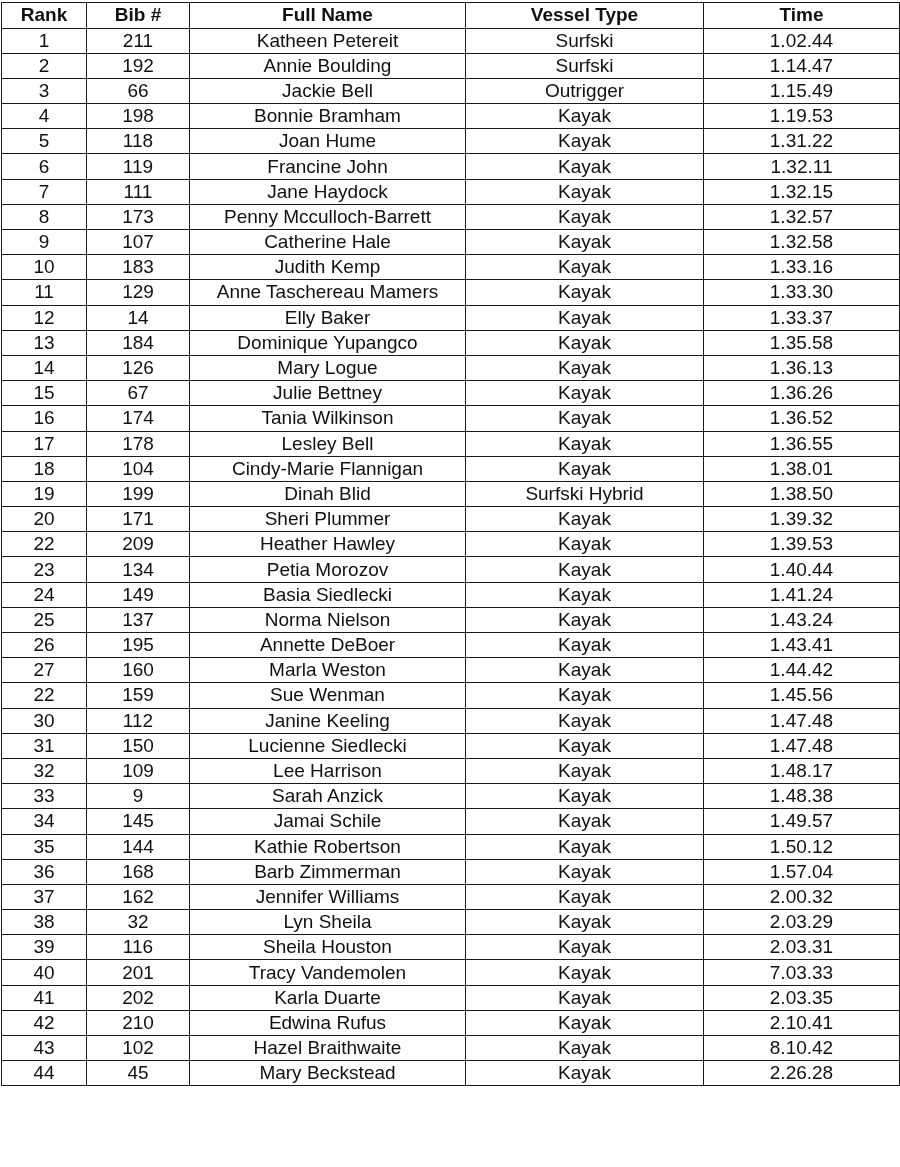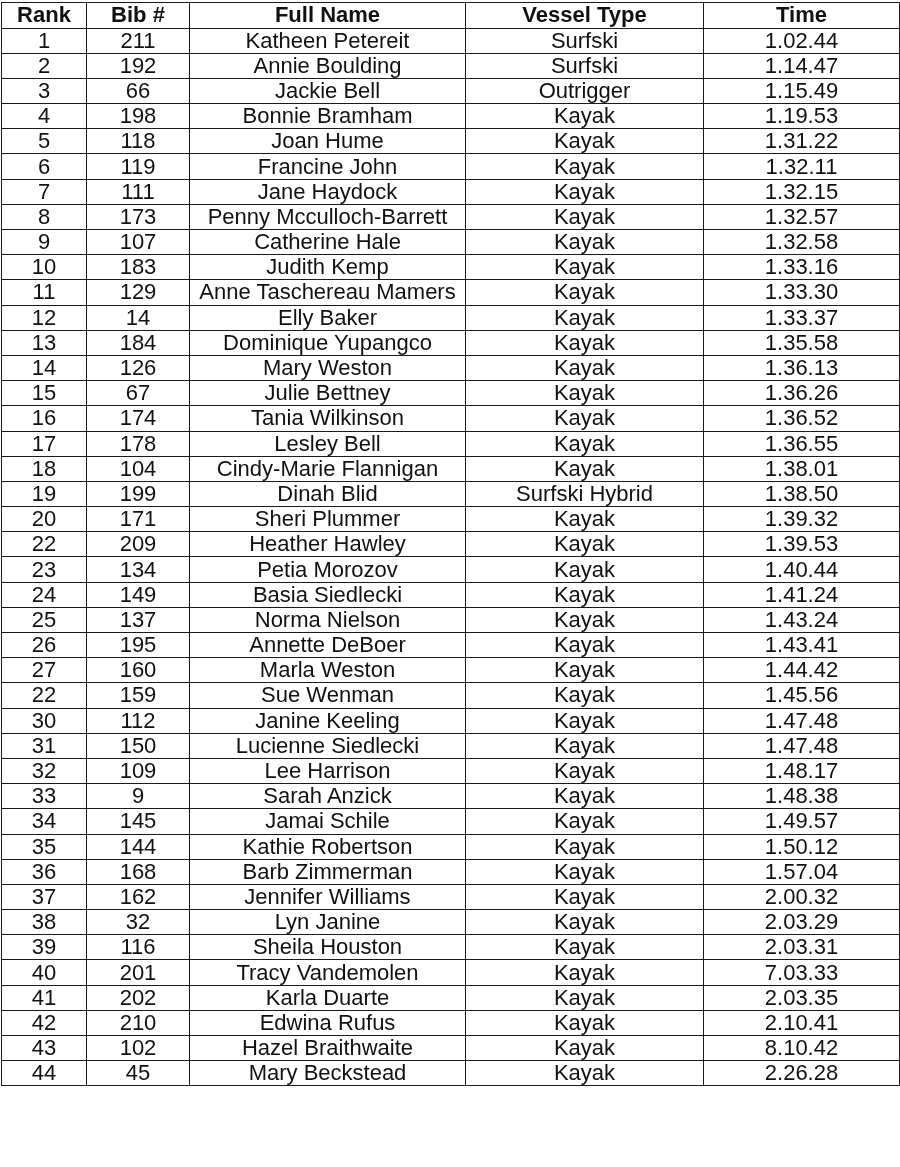--- a/index.html
+++ b/index.html
@@ -13,21 +13,21 @@
     .wrap {
       position: absolute;
       left: 1px;
       top: 2px;
     }
     table.results {
       border-collapse: collapse;
       table-layout: fixed;
       width: 898px;
       font-family: "Liberation Sans", "DejaVu Sans", sans-serif;
-      font-size: 22px;
+      font-size: 19px;
       color: #111111;
     }
     table.results th, table.results td {
       border: 1.6px solid #1a1a1a;
       height: 24.2px;
       padding: 0;
       text-align: center;
       vertical-align: middle;
       line-height: 22px;
       white-space: nowrap;
@@ -152,21 +152,21 @@
         <tr>
           <td>13</td>
           <td>184</td>
           <td>Dominique Yupangco</td>
           <td>Kayak</td>
           <td>1.35.58</td>
         </tr>
         <tr>
           <td>14</td>
           <td>126</td>
-          <td>Mary Weston</td>
+          <td>Mary Logue</td>
           <td>Kayak</td>
           <td>1.36.13</td>
         </tr>
         <tr>
           <td>15</td>
           <td>67</td>
           <td>Julie Bettney</td>
           <td>Kayak</td>
           <td>1.36.26</td>
         </tr>
@@ -306,21 +306,21 @@
         <tr>
           <td>37</td>
           <td>162</td>
           <td>Jennifer Williams</td>
           <td>Kayak</td>
           <td>2.00.32</td>
         </tr>
         <tr>
           <td>38</td>
           <td>32</td>
-          <td>Lyn Janine</td>
+          <td>Lyn Sheila</td>
           <td>Kayak</td>
           <td>2.03.29</td>
         </tr>
         <tr>
           <td>39</td>
           <td>116</td>
           <td>Sheila Houston</td>
           <td>Kayak</td>
           <td>2.03.31</td>
         </tr>

